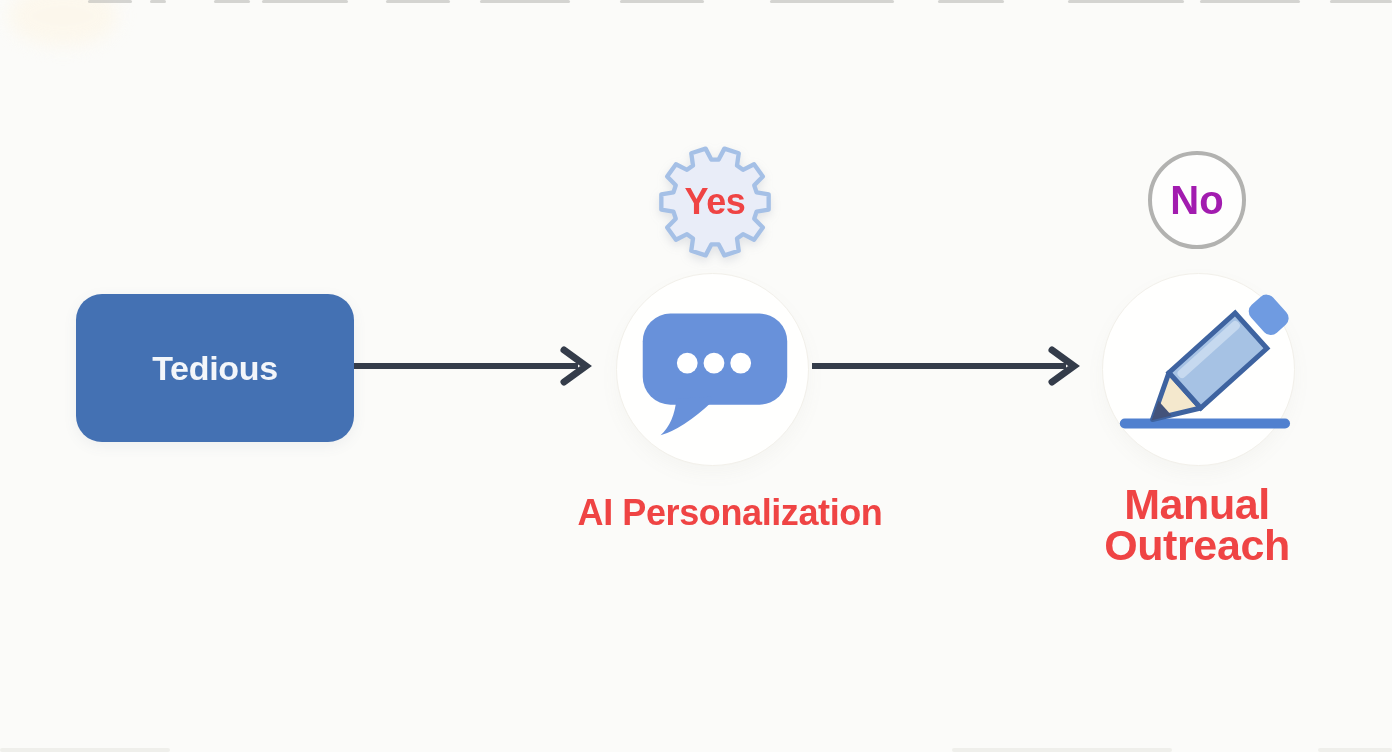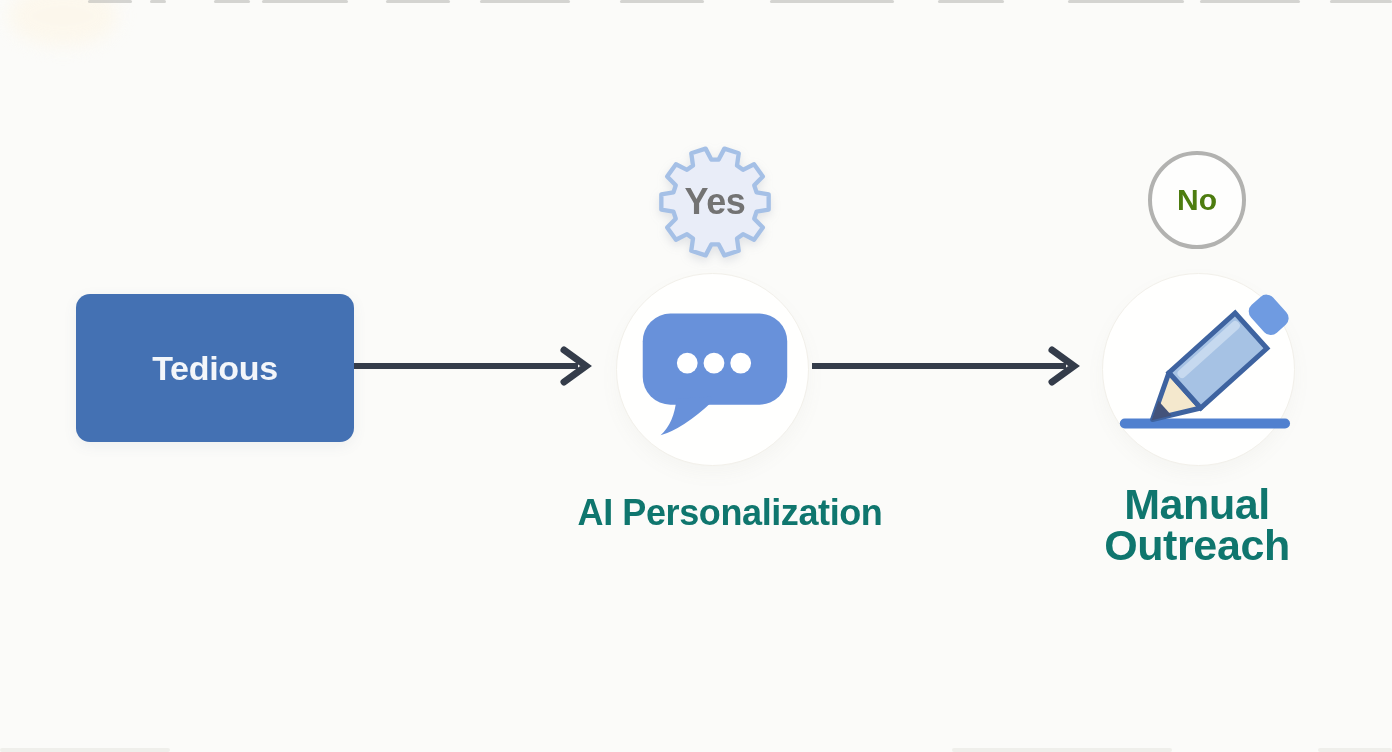--- a/index.html
+++ b/index.html
@@ -14,59 +14,59 @@
     overflow:hidden;
   }
   
   .edge-dash{position:absolute;height:3px;top:0;background:#b5b5b0;opacity:.55;border-radius:2px;}
   .edge-dash.bottom{top:auto;bottom:0;height:4px;background:#efefeb;opacity:1;}
   .smudge{position:absolute;left:8px;top:-14px;width:110px;height:60px;background:#fdf7ea;border-radius:50%;filter:blur(9px);opacity:.8;}
 
   
   .start-node{
     position:absolute;left:76px;top:294px;width:278px;height:148px;
-    background:#4471b3;border-radius:14px;
+    background:#4471b3;border-radius:26px;
     display:flex;flex-direction:column;align-items:center;justify-content:center;
     box-shadow:0 4px 14px rgba(90,100,130,.08);
   }
   .start-node span{
     color:#f3f6fa;font-size:34px;font-weight:700;line-height:39px;letter-spacing:-.3px;
   }
 
   .arrow{position:absolute;}
 
   
   .gear-badge{position:absolute;left:653px;top:140px;width:124px;height:124px;}
   .gear-badge svg{position:absolute;inset:0;filter:drop-shadow(0 4px 5px rgba(110,120,150,.18));}
   .badge-text{
     position:absolute;inset:0;display:flex;align-items:center;justify-content:center;
-    color:#737373;font-size:36px;font-weight:700;letter-spacing:-.3px;
+    color:#ef4444;font-size:36px;font-weight:700;letter-spacing:-.3px;
   }
   .no-badge{
     position:absolute;left:1148px;top:151px;width:98px;height:98px;
     background:#fefefd;border:4px solid #b2b2b0;border-radius:50%;
     box-sizing:border-box;
     display:flex;align-items:center;justify-content:center;
   }
-  .no-badge span{color:#4d7c0f;font-size:30px;font-weight:700;}
+  .no-badge span{color:#a21caf;font-size:40px;font-weight:700;}
 
   
   .icon-circle{
     position:absolute;width:193px;height:193px;border-radius:50%;
     background:#fffffe;border:1px solid #f2f0ea;box-sizing:border-box;
     box-shadow:0 8px 18px rgba(140,130,110,.05);
   }
   .icon-circle.chat{left:616px;top:273px;}
   .icon-circle.pencil{left:1102px;top:273px;}
   .icon-circle svg{position:absolute;inset:0;}
 
   
   .branch-label{
     position:absolute;text-align:center;
-    color:#0f766e;font-weight:700;letter-spacing:-.4px;
+    color:#ef4444;font-weight:700;letter-spacing:-.4px;
   }
   .label-ai{left:530px;top:492px;width:400px;font-size:36px;line-height:42px;}
   .label-manual{left:1047px;top:484px;width:300px;font-size:43px;line-height:41px;}
 </style>
 </head>
 <body>
 
 <div class="canvas">
 
   <div class="smudge"></div>

